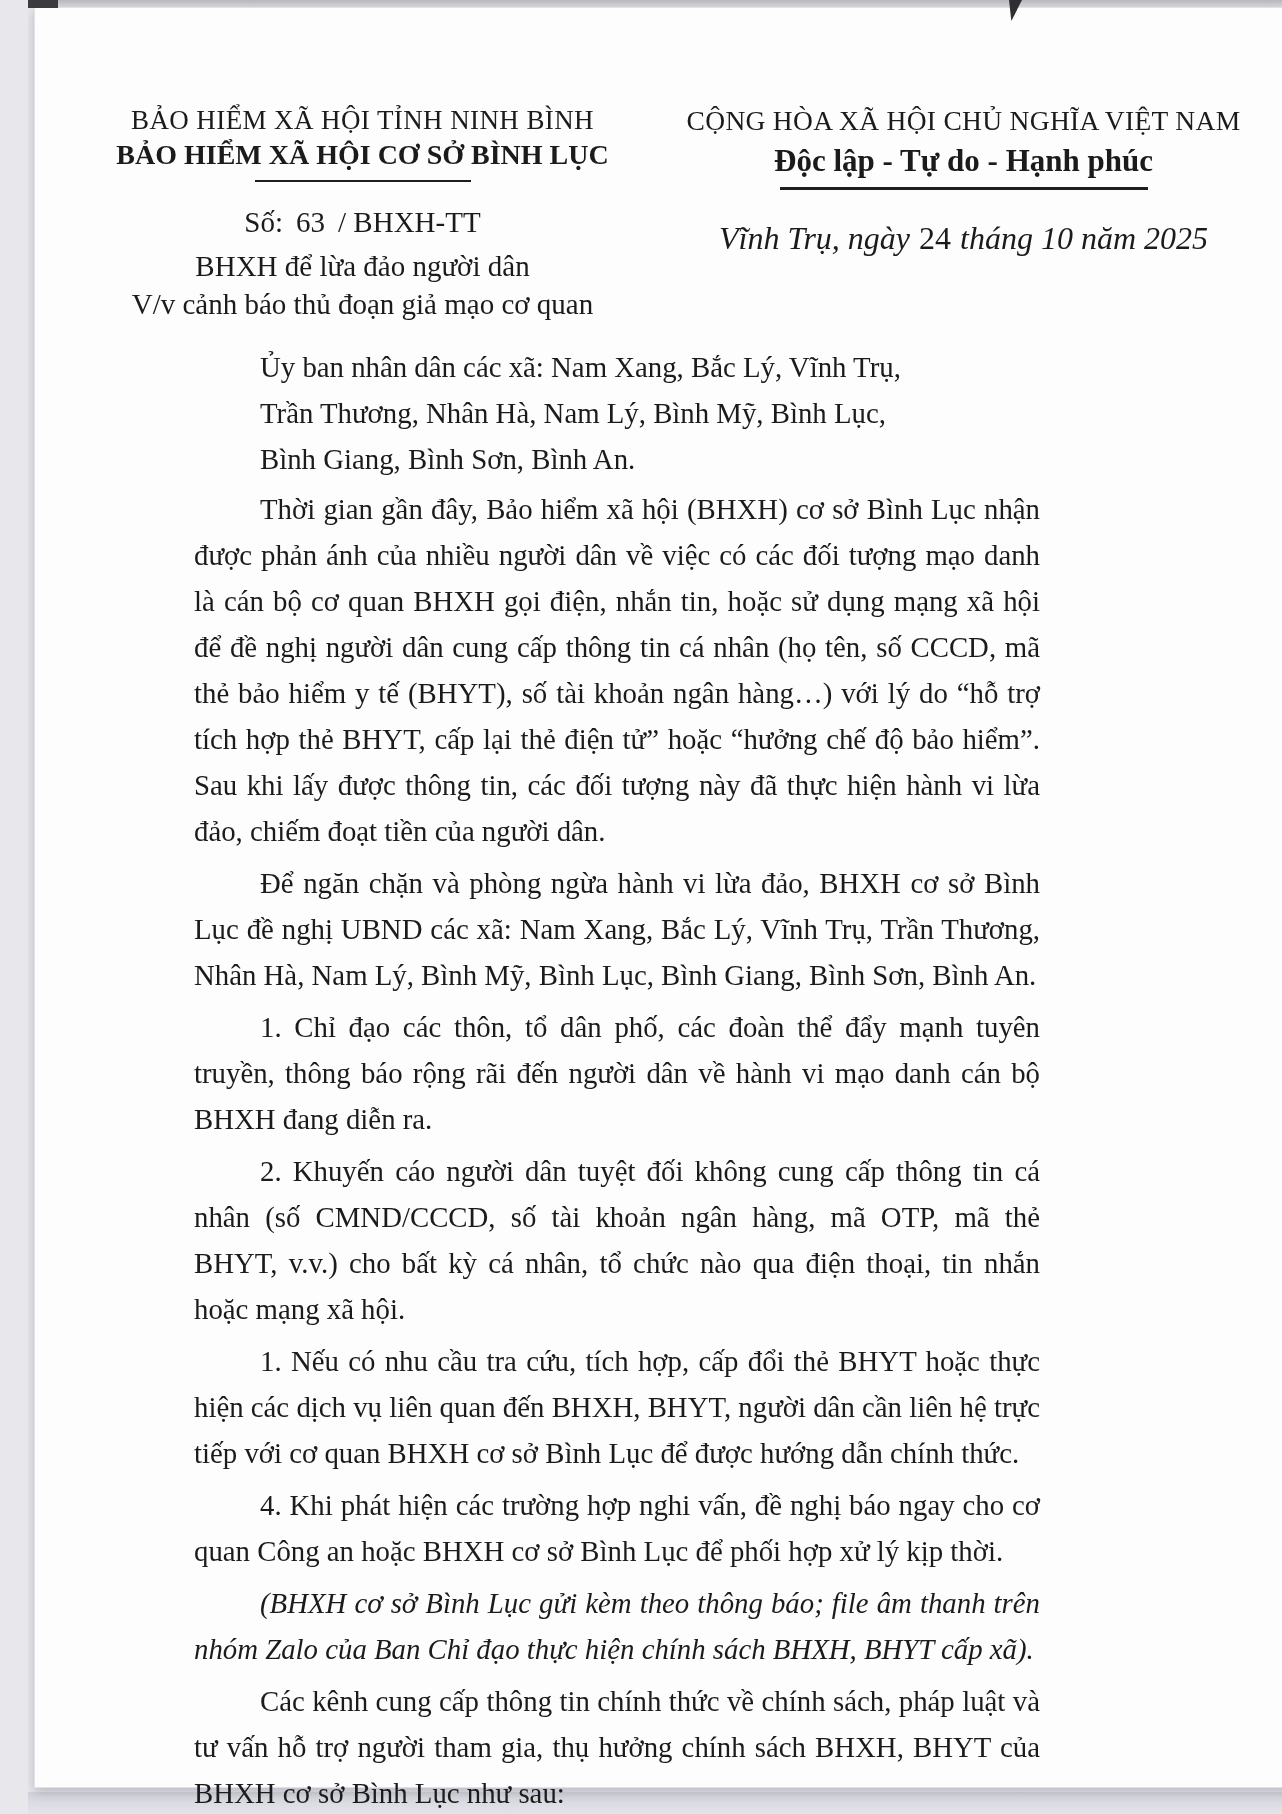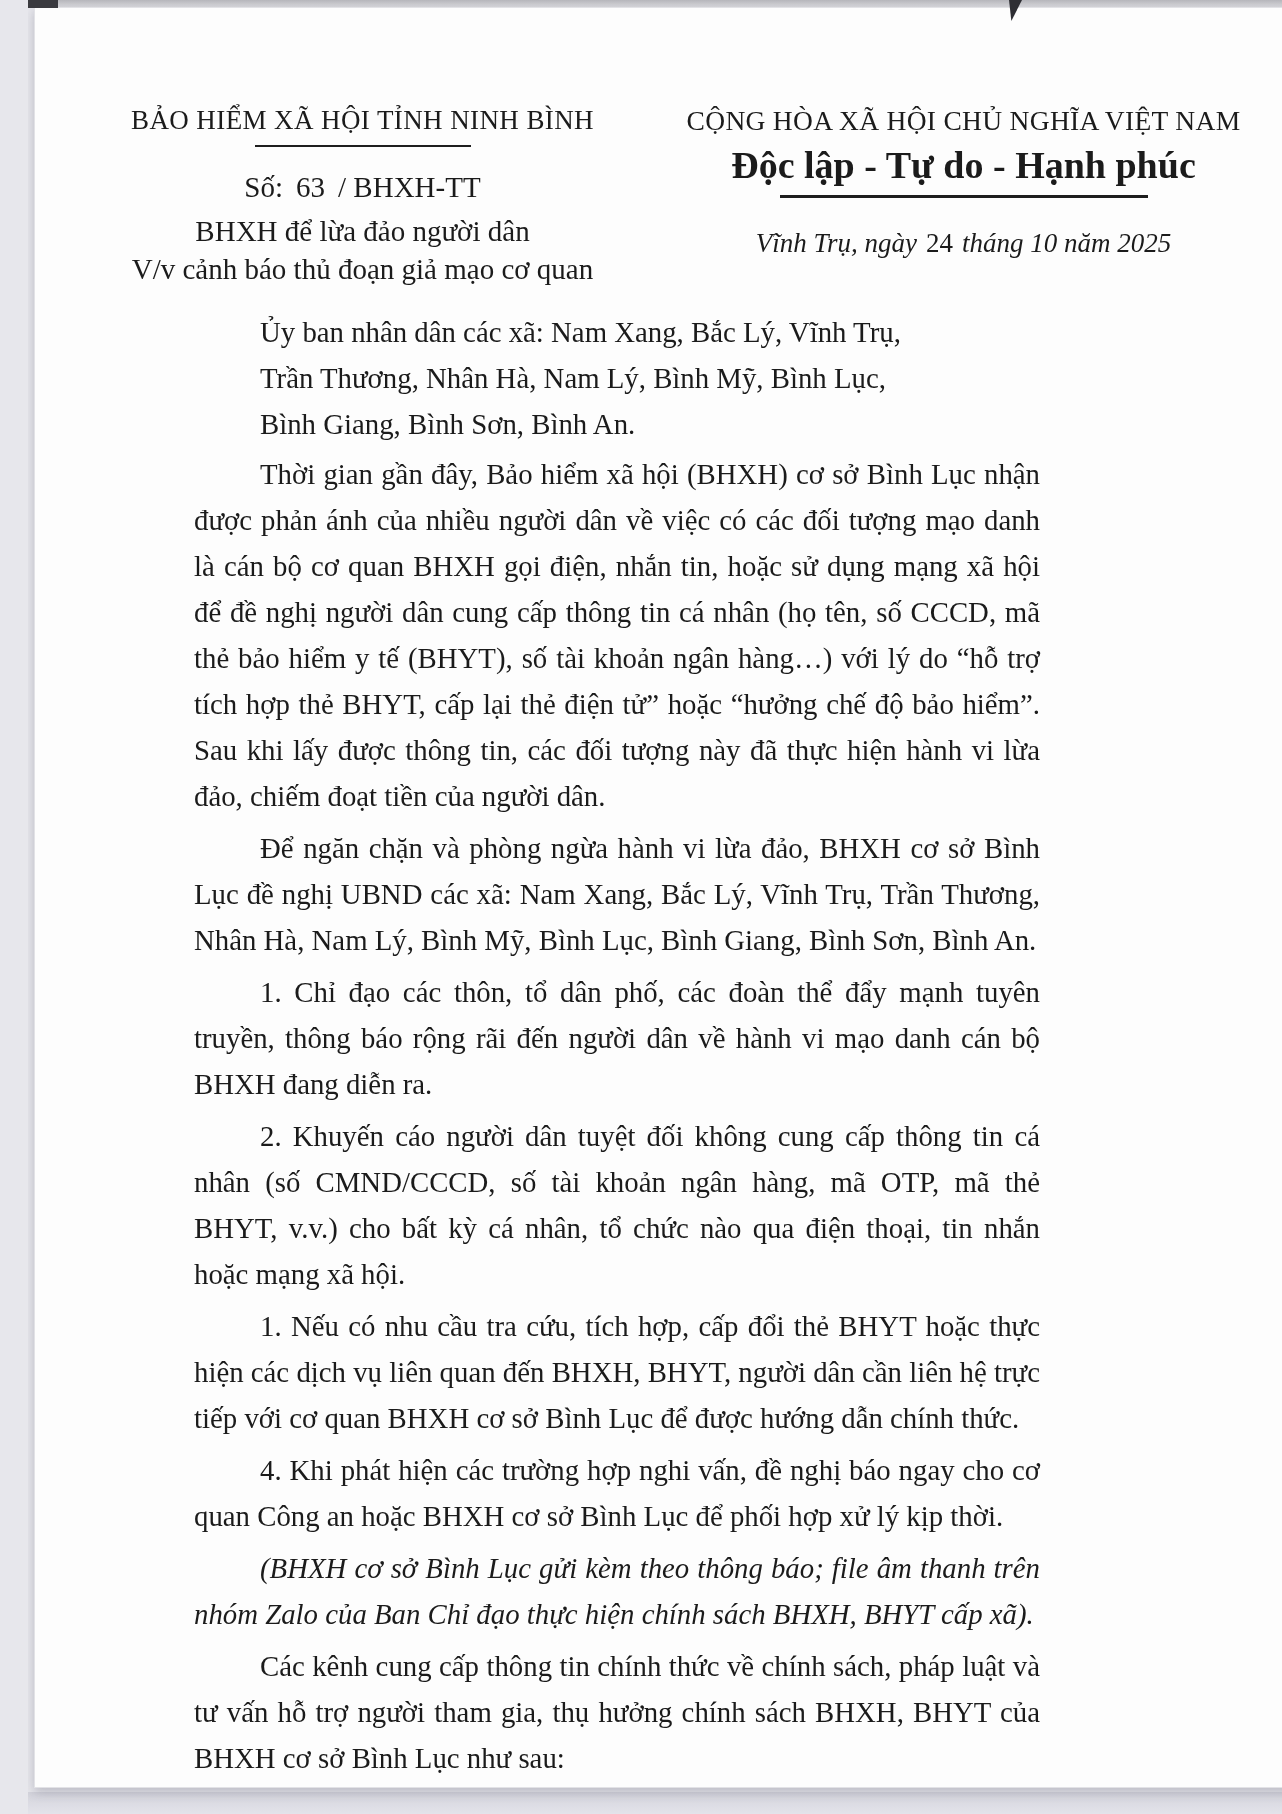--- a/index.html
+++ b/index.html
@@ -21,22 +21,22 @@
   .hcol.right{flex:1;padding-left:10px;}
   .agency1{font-size:27px;letter-spacing:.4px;white-space:nowrap;}
   .agency2{font-size:28px;font-weight:bold;white-space:nowrap;margin-top:3px;}
   .rule{height:2px;background:#1e1e1e;}
   .rule-left{width:216px;margin:9px auto 0;}
   .rule-right{width:368px;height:3px;margin:8px auto 0;}
   .so-line{font-size:29px;margin-top:24px;white-space:nowrap;}
   .so-num{padding:0 13px;}
   .subject{font-size:29px;line-height:1.32;margin-top:8px;}
   .republic{font-size:27.5px;font-weight:normal;letter-spacing:.3px;white-space:nowrap;}
-  .motto{font-size:38px;font-weight:bold;margin-top:6px;white-space:nowrap;}
-  .dateline{font-size:27px;font-style:italic;margin-top:30px;white-space:nowrap;}
+  .motto{font-size:31px;font-weight:bold;margin-top:6px;white-space:nowrap;}
+  .dateline{font-size:32px;font-style:italic;margin-top:30px;white-space:nowrap;}
   .date-day{font-style:normal;padding:0 9px;}
 
   .docbody{margin:20px 0 0 159px;width:846px;font-size:28.8px;line-height:46px;}
   .recipient{display:flex;padding-left:66px;margin-bottom:4px;}
   .kg-label{flex:none;margin-right:26px;}
   .kg-text{width:660px;}
   .para{margin:0 0 6px;text-indent:66px;text-align:justify;}
   .para.italic{font-style:italic;}
 </style>
 </head>
@@ -44,20 +44,21 @@
 
 <div class="stage">
   <div class="top-strip"></div>
   <div class="bottom-strip"></div>
 
   <div class="page">
 
     <div class="header">
       <div class="hcol left">
         <div class="agency1">BẢO HIỂM XÃ HỘI TỈNH NINH BÌNH</div>
+        <div class="agency2">BẢO HIỂM XÃ HỘI CƠ SỞ BÌNH LỤC</div>
         <div class="rule rule-left"></div>
         <div class="so-line">
           <span>Số:</span><span class="so-num">63</span><span>/ BHXH-TT</span>
         </div>
         <div class="subject">
           <div>BHXH để lừa đảo người dân</div>
           <div>V/v cảnh báo thủ đoạn giả mạo cơ quan</div>
         </div>
       </div>
 

